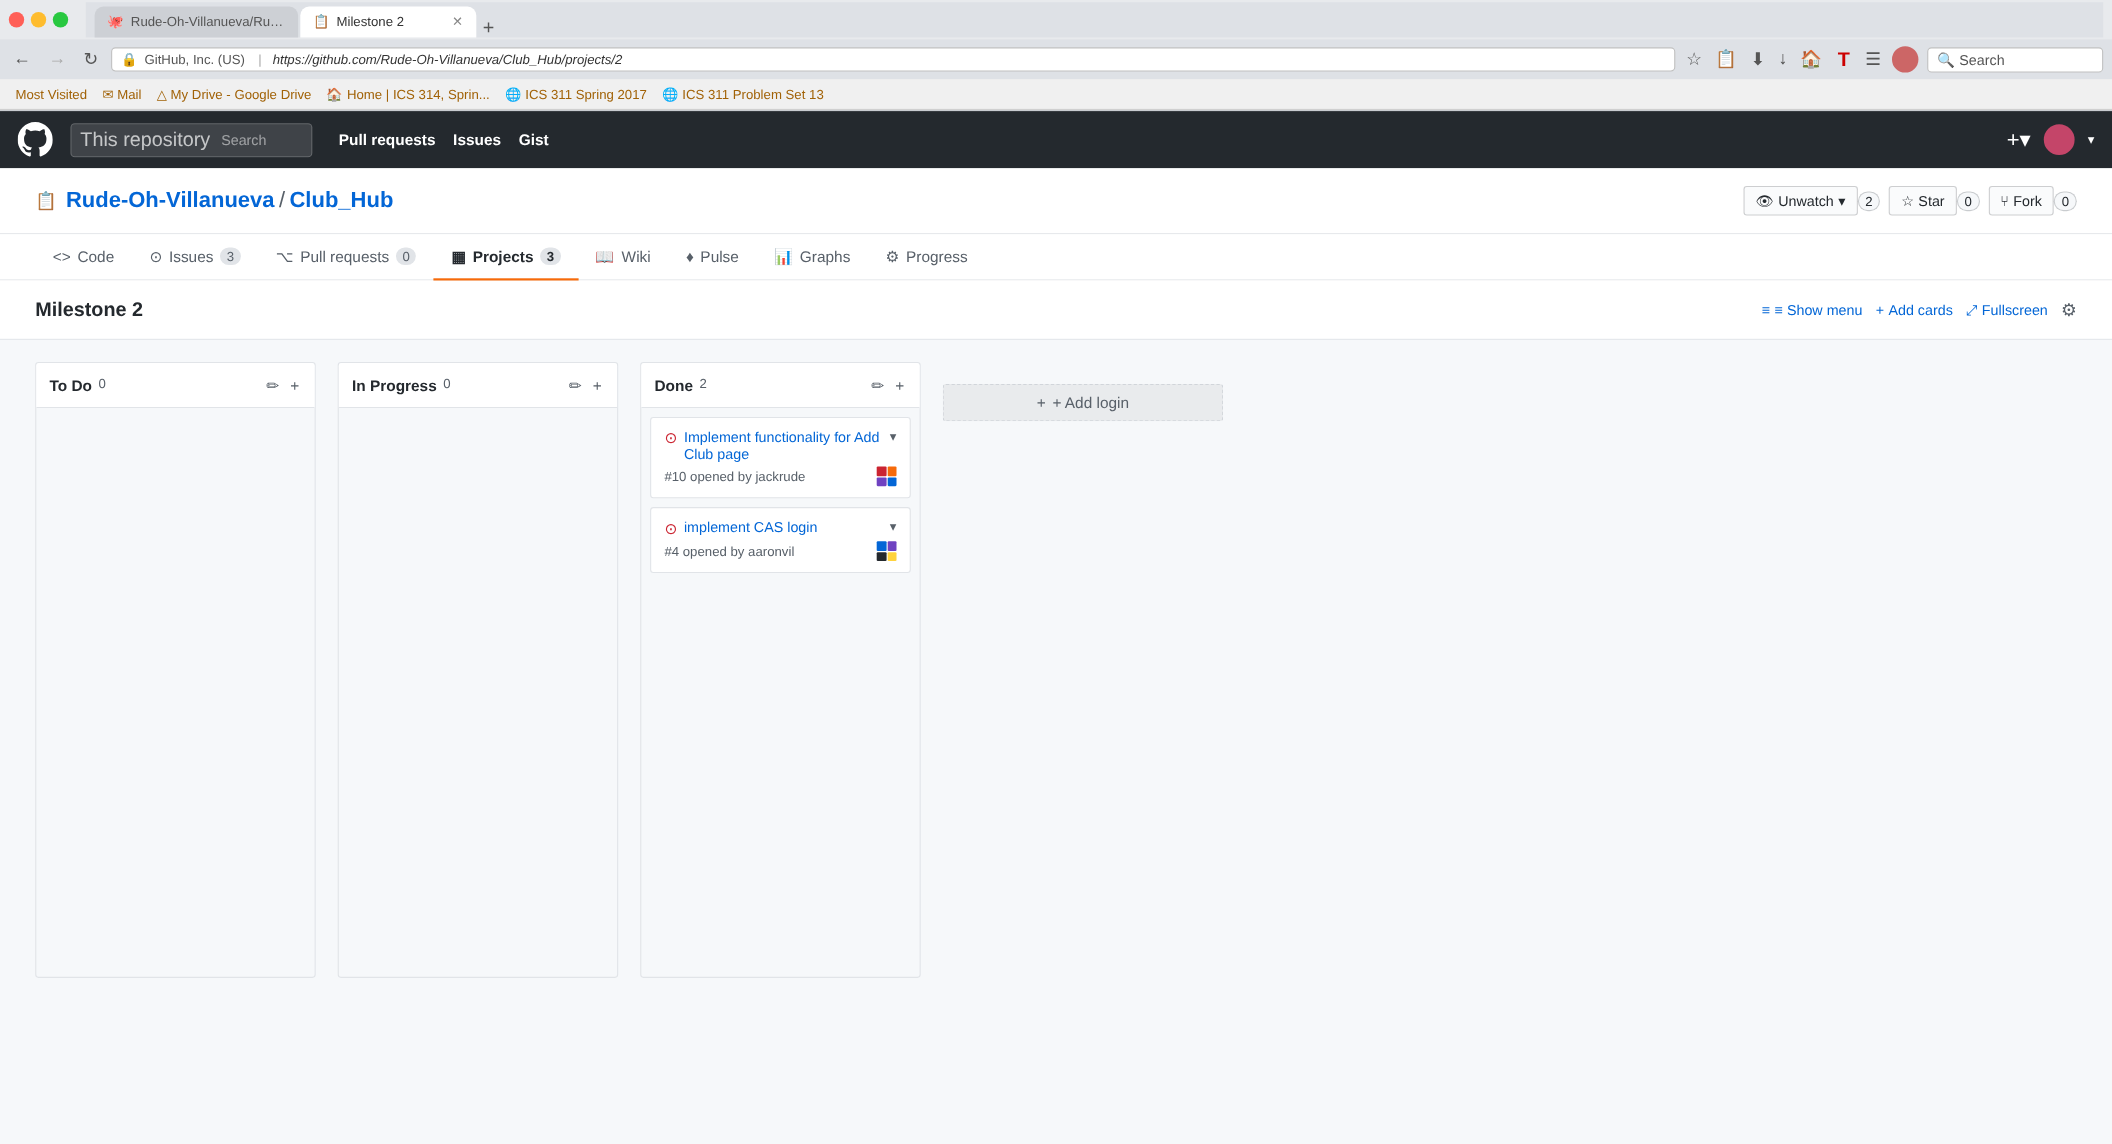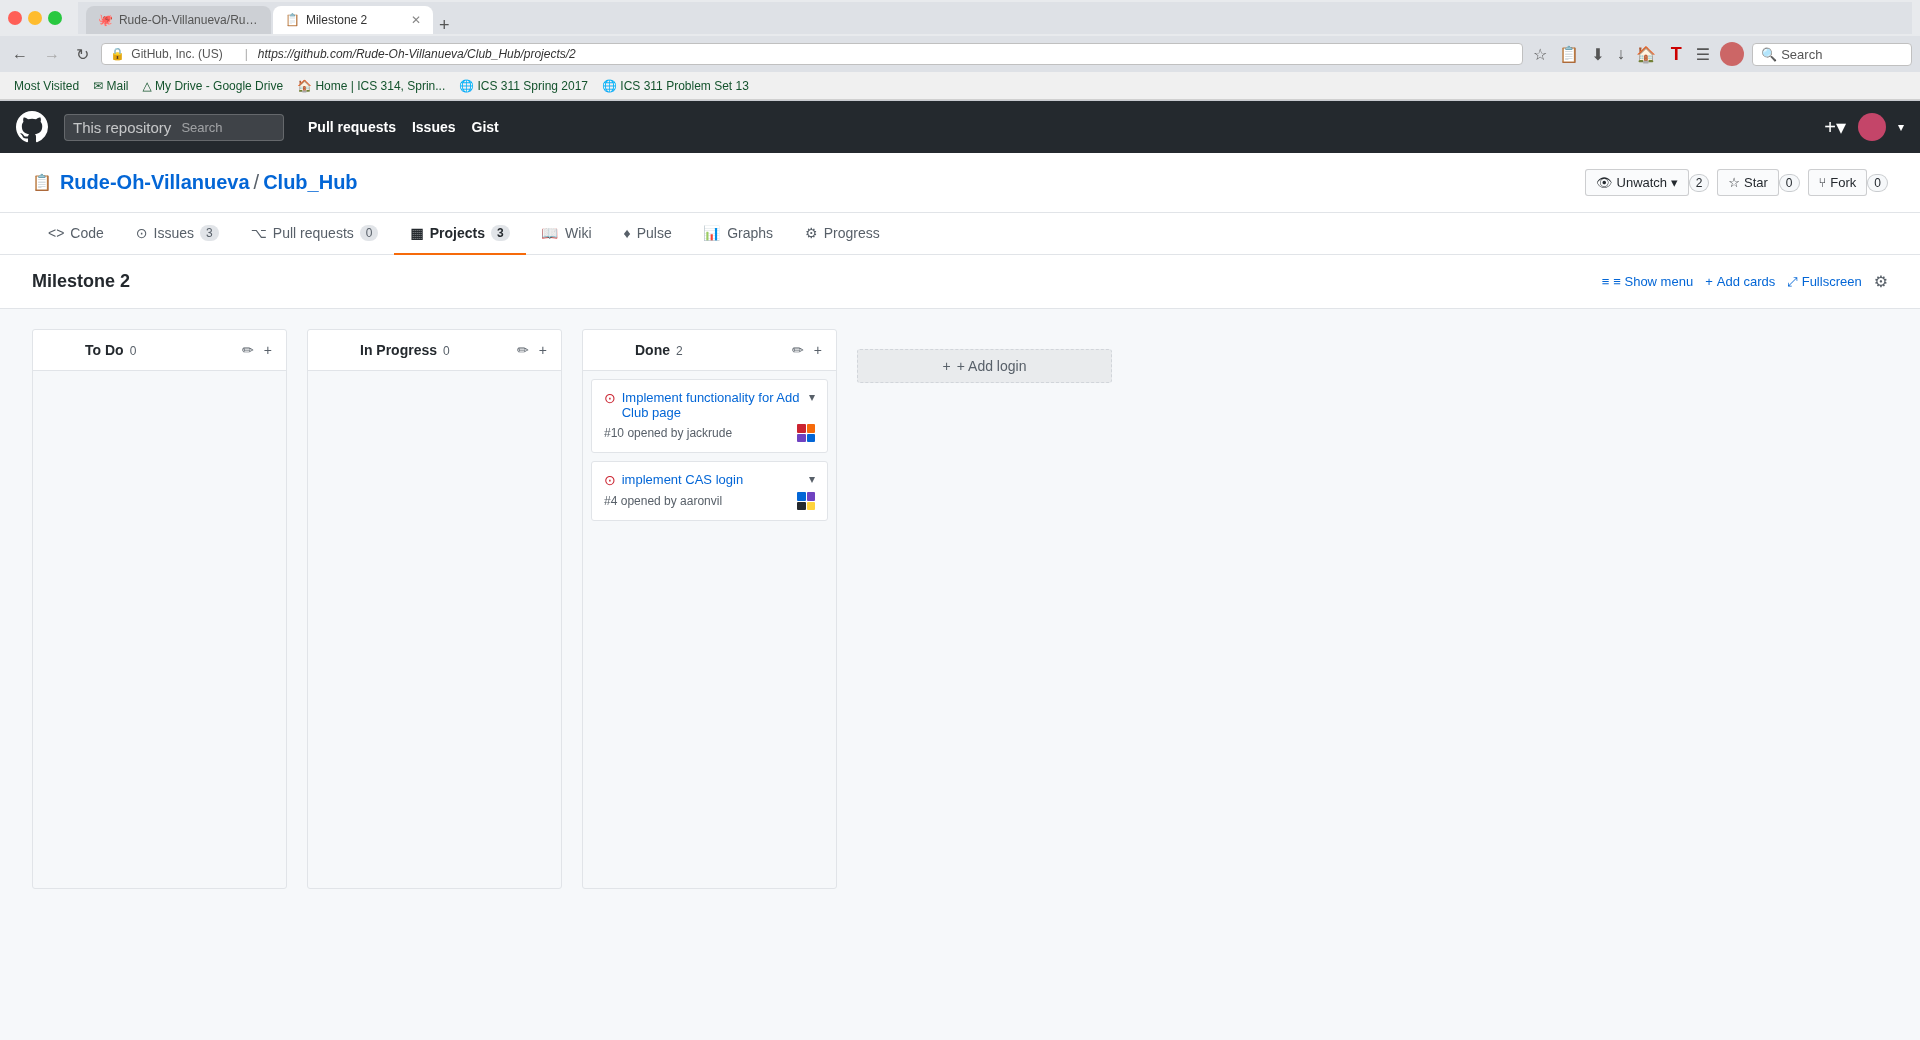--- a/index.html
+++ b/index.html
@@ -19,21 +19,21 @@
     .browser-tab .tab-close { margin-left: auto; font-size: 14px; color: #888; cursor: pointer; }
     .browser-addressbar { display: flex; align-items: center; padding: 4px 8px; gap: 8px; background: #dee1e6; height: 36px; }
     .browser-nav-btn { background: none; border: none; cursor: pointer; color: #555; font-size: 16px; padding: 2px 4px; }
     .browser-nav-btn:disabled { color: #aaa; }
     .address-box { flex: 1; display: flex; align-items: center; background: white; border: 1px solid #c0c0c0; border-radius: 4px; padding: 3px 8px; gap: 6px; }
     .address-box input { border: none; outline: none; width: 100%; font-size: 13px; color: #333; font-style: italic; }
     .address-security { color: #28a745; font-size: 12px; }
     .browser-search-box { background: white; border: 1px solid #c0c0c0; border-radius: 4px; padding: 3px 8px; font-size: 13px; color: #555; min-width: 160px; display: flex; align-items: center; gap: 4px; }
     .browser-icon-btn { background: none; border: none; cursor: pointer; font-size: 16px; color: #555; padding: 2px; }
     .bookmarks-bar { background: #f0f0f0; border-bottom: 1px solid #d0d0d0; padding: 2px 8px; display: flex; gap: 2px; align-items: center; height: 28px; }
-    .bookmark-item { font-size: 12px; color: #14532d; padding: 2px 6px; cursor: pointer; border-radius: 3px; display: flex; align-items: center; gap: 4px; white-space: nowrap; }
+    .bookmark-item { font-size: 12px; color: #a16207; padding: 2px 6px; cursor: pointer; border-radius: 3px; display: flex; align-items: center; gap: 4px; white-space: nowrap; }
 
     
     .gh-header { background: #24292e; color: white; padding: 0 16px; height: 52px; display: flex; align-items: center; gap: 16px; }
     .gh-logo { width: 32px; height: 32px; fill: white; }
     .gh-search { background: rgba(255,255,255,0.125); border: 1px solid rgba(255,255,255,0.2); border-radius: 4px; padding: 4px 8px; color: white; font-size: 13px; width: 220px; display: flex; align-items: center; gap: 6px; cursor: text; }
     .gh-search span { color: rgba(255,255,255,0.6); font-size: 12px; }
     .gh-nav { display: flex; gap: 16px; align-items: center; margin-left: 8px; }
     .gh-nav a { color: white; text-decoration: none; font-size: 14px; font-weight: 600; }
     .gh-header-right { margin-left: auto; display: flex; align-items: center; gap: 12px; }
     .gh-icon-btn { background: none; border: none; color: white; cursor: pointer; font-size: 18px; }
@@ -60,21 +60,21 @@
     .project-board-header { padding: 16px 32px; display: flex; align-items: center; justify-content: space-between; background: white; border-bottom: 1px solid #e1e4e8; }
     .project-board-title { font-size: 18px; font-weight: 600; }
     .project-board-actions { display: flex; gap: 12px; align-items: center; }
     .board-action-btn { display: flex; align-items: center; gap: 4px; font-size: 13px; color: #0366d6; cursor: pointer; text-decoration: none; background: none; border: none; }
     .board-settings-btn { background: none; border: none; cursor: pointer; color: #586069; font-size: 16px; }
 
     
     .kanban-board { display: flex; gap: 0; padding: 20px 32px; background: #f6f8fa; min-height: 600px; overflow-x: auto; }
     .kanban-column { background: #f6f8fa; border: 1px solid #e1e4e8; border-radius: 3px; width: 255px; min-width: 255px; margin-right: 20px; display: flex; flex-direction: column; }
     .kanban-column-header { display: flex; align-items: center; justify-content: space-between; padding: 10px 12px; background: white; border-bottom: 1px solid #e1e4e8; border-radius: 3px 3px 0 0; }
-    .kanban-column-title { font-weight: 600; font-size: 14px; display: flex; align-items: flex-end; gap: 6px; margin-left: 40px; }
+    .kanban-column-title { font-weight: 600; font-size: 14px; display: flex; align-items: flex-start; gap: 6px; }
     .kanban-column-count { font-size: 12px; color: #586069; font-weight: 400; }
     .kanban-column-actions { display: flex; gap: 6px; }
     .kanban-btn { background: none; border: none; cursor: pointer; color: #586069; font-size: 14px; padding: 2px; }
     .kanban-cards { padding: 8px; flex: 1; }
 
     .kanban-card { background: white; border: 1px solid #e1e4e8; border-radius: 3px; padding: 10px 12px; margin-bottom: 8px; position: relative; }
     .card-header { display: flex; align-items: flex-start; justify-content: space-between; }
     .card-title { font-size: 13px; color: #0366d6; text-decoration: none; font-weight: 400; flex: 1; }
     .card-toggle { background: none; border: none; cursor: pointer; color: #586069; font-size: 12px; margin-left: 6px; }
     .card-meta { font-size: 12px; color: #586069; margin-top: 4px; display: flex; align-items: center; justify-content: space-between; }
@@ -108,21 +108,21 @@
       </div>
       <button style="background:none; border:none; font-size:18px; cursor:pointer; color:#555; margin-left:4px; line-height:1;">+</button>
     </div>
   </div>
   <div class="browser-addressbar">
     <button class="browser-nav-btn">←</button>
     <button class="browser-nav-btn" style="color:#aaa;">→</button>
     <button class="browser-nav-btn">↻</button>
     <div class="address-box" style="flex:1;">
       <span class="address-security">🔒</span>
-      <span style="font-size:12px; color:#555; margin-right:12px;">GitHub, Inc. (US)</span>
+      <span style="font-size:12px; color:#555; margin-right:2px;">GitHub, Inc. (US)</span>
       <span style="font-size:12px; color:#aaa; margin: 0 4px;">|</span>
       <input type="text" value="https://github.com/Rude-Oh-Villanueva/Club_Hub/projects/2" style="border: none; outline: none; font-size: 12px; color: rgb(51, 51, 51); flex: 1 1 0%;">
     </div>
     <button class="browser-icon-btn">☆</button>
     <button class="browser-icon-btn">📋</button>
     <button class="browser-icon-btn">⬇</button>
     <button class="browser-icon-btn">↓</button>
     <button class="browser-icon-btn">🏠</button>
     <span style="font-size:18px; font-weight:bold; color:#c00; padding:2px 4px;">T</span>
     <button class="browser-icon-btn">☰</button>
@@ -141,21 +141,21 @@
     <span class="bookmark-item">🌐 ICS 311 Problem Set 13</span>
   </div>
 </div>
 
 <div class="gh-header">
   <svg class="gh-logo" viewBox="0 0 16 16" fill="white">
     <path fill-rule="evenodd" d="M8 0C3.58 0 0 3.58 0 8c0 3.54 2.29 6.53 5.47 7.59.4.07.55-.17.55-.38 0-.19-.01-.82-.01-1.49-2.01.37-2.53-.49-2.69-.94-.09-.23-.48-.94-.82-1.13-.28-.15-.68-.52-.01-.53.63-.01 1.08.58 1.23.82.72 1.21 1.87.87 2.33.66.07-.52.28-.87.51-1.07-1.78-.2-3.64-.89-3.64-3.95 0-.87.31-1.59.82-2.15-.08-.2-.36-1.02.08-2.12 0 0 .67-.21 2.2.82.64-.18 1.32-.27 2-.27.68 0 1.36.09 2 .27 1.53-1.04 2.2-.82 2.2-.82.44 1.1.16 1.92.08 2.12.51.56.82 1.27.82 2.15 0 3.07-1.87 3.75-3.65 3.95.29.25.54.73.54 1.48 0 1.07-.01 1.93-.01 2.2 0 .21.15.46.55.38A8.013 8.013 0 0016 8c0-4.42-3.58-8-8-8z"></path>
   </svg>
 
   <div class="gh-search">
-    <span style="color:rgba(255,255,255,0.7); font-size:15px;">This repository</span>
+    <span style="color:rgba(255,255,255,0.7); font-size:18px;">This repository</span>
     <span style="color:rgba(255,255,255,0.5); font-size:13px; margin-left:4px;">Search</span>
   </div>
 
   <nav class="gh-nav">
     <a href="#">Pull requests</a>
     <a href="#">Issues</a>
     <a href="#">Gist</a>
   </nav>
 
   <div class="gh-header-right">

